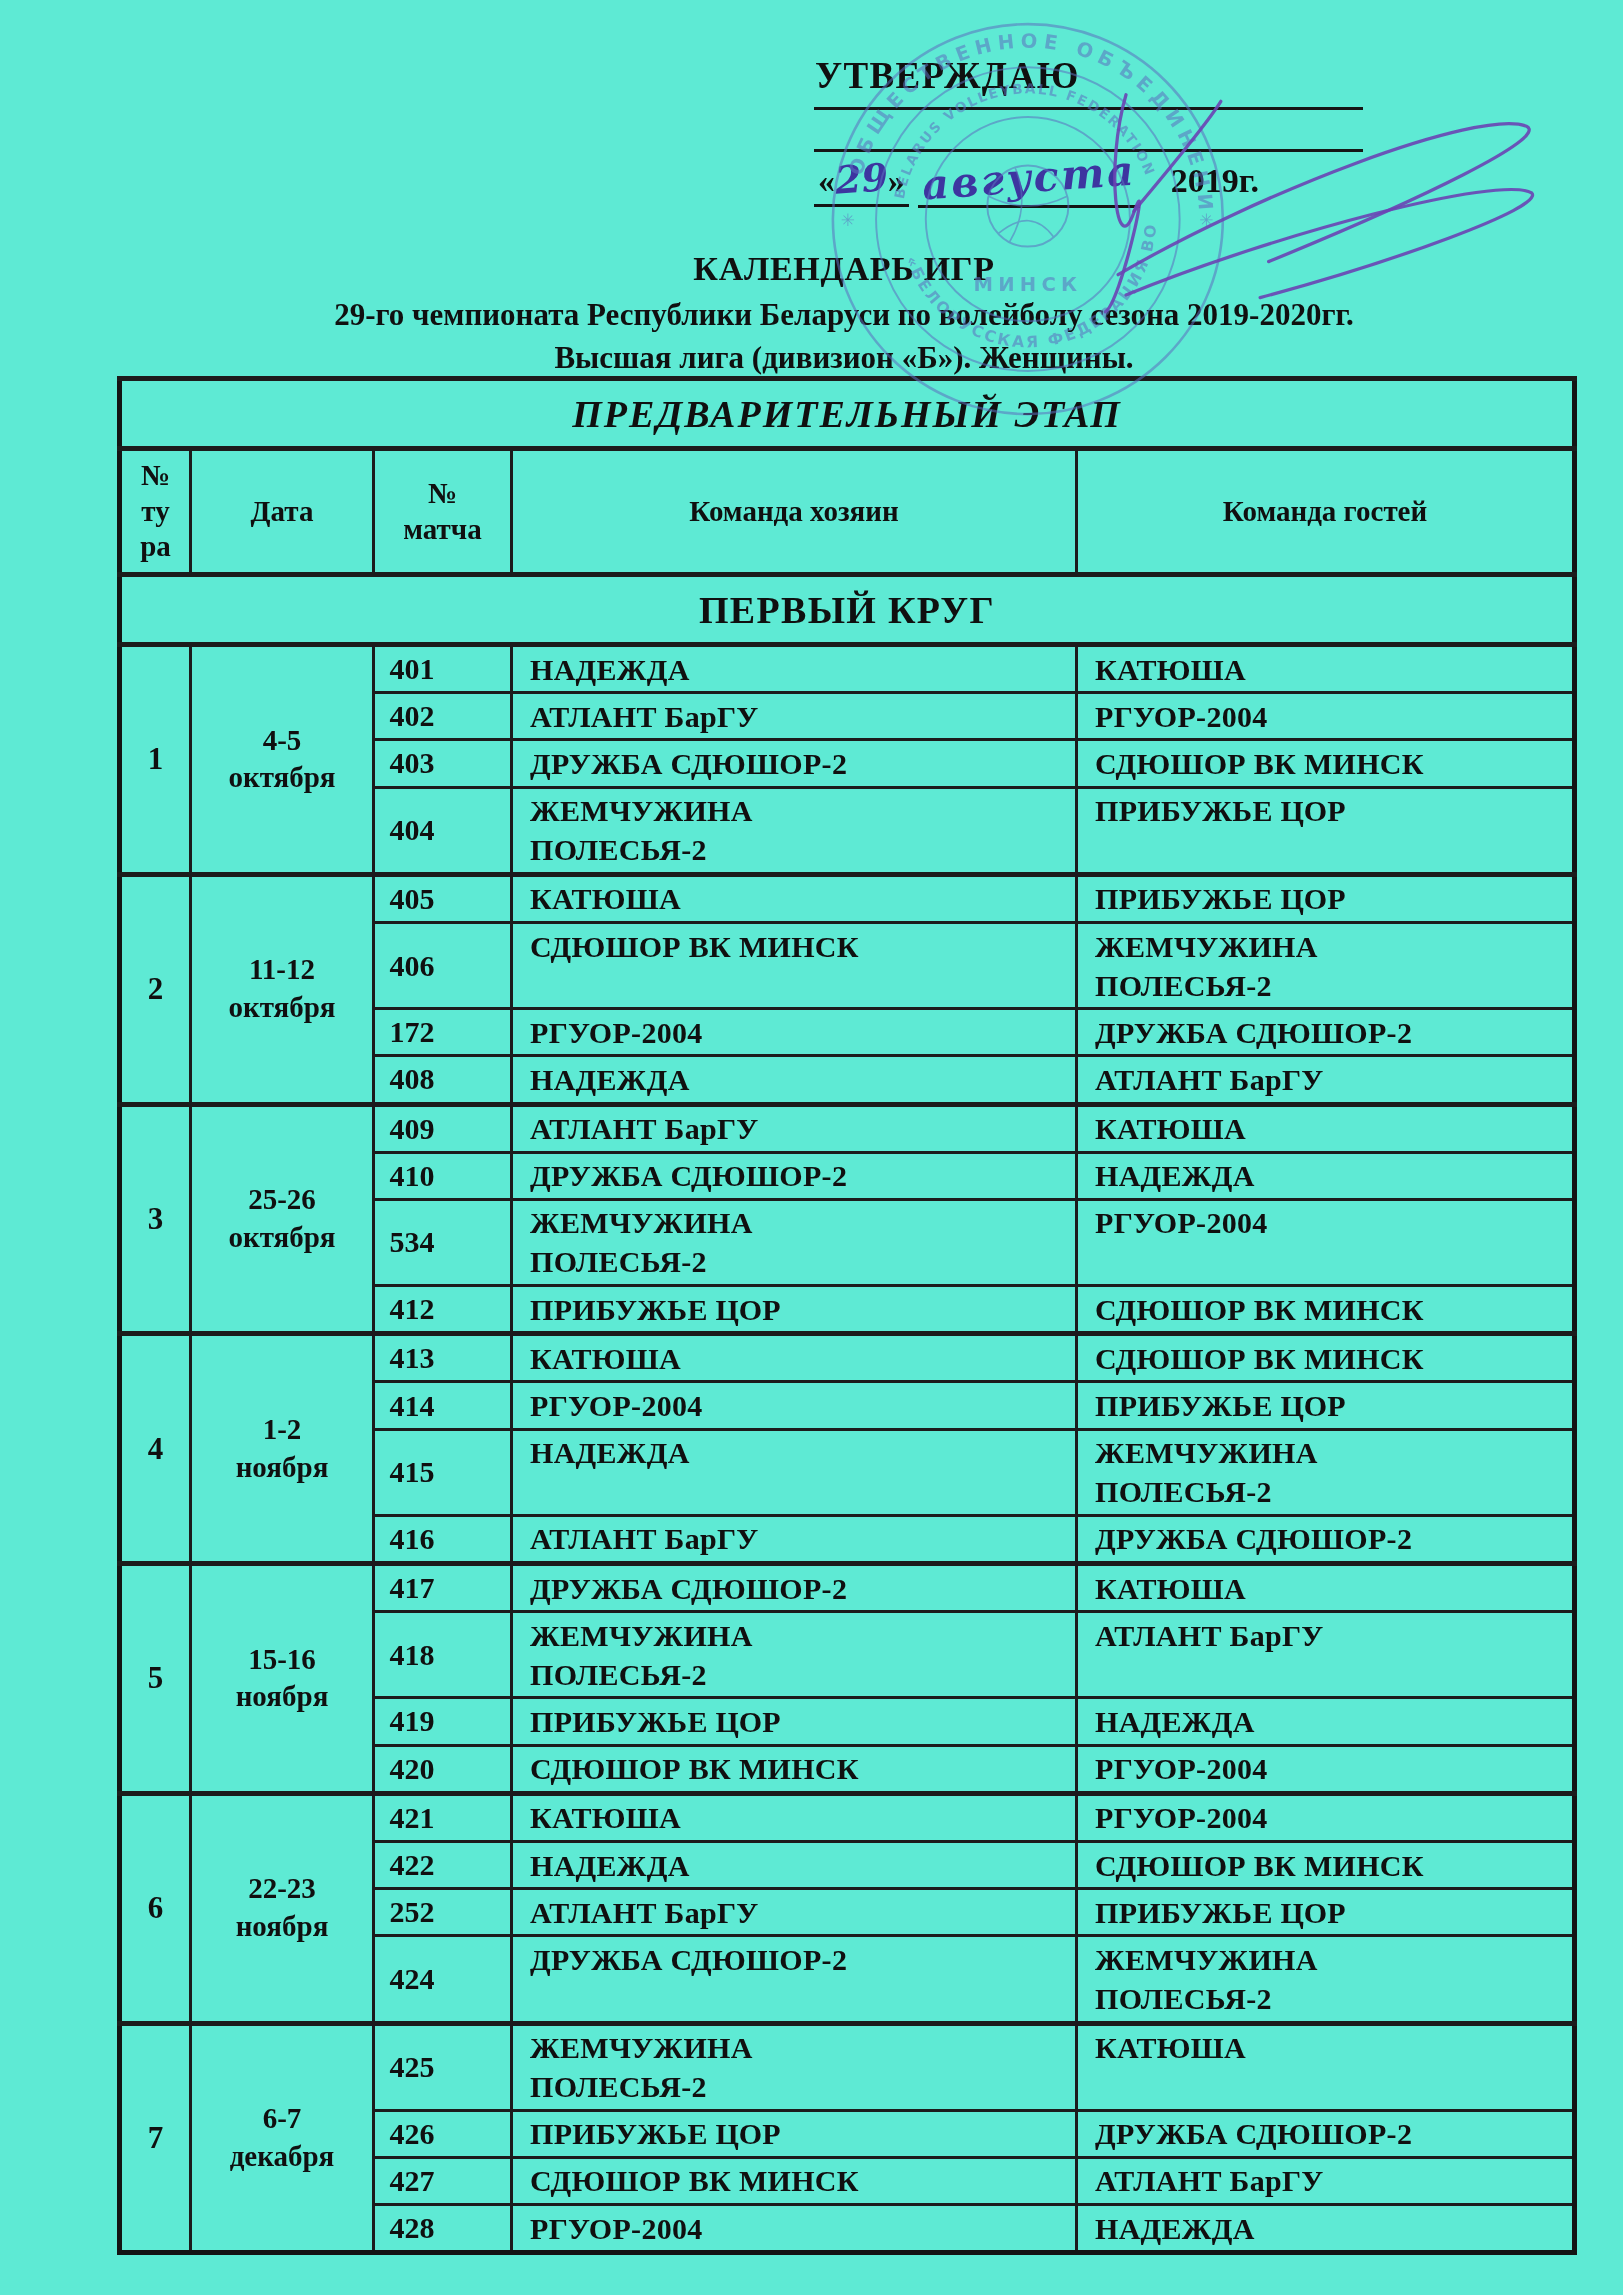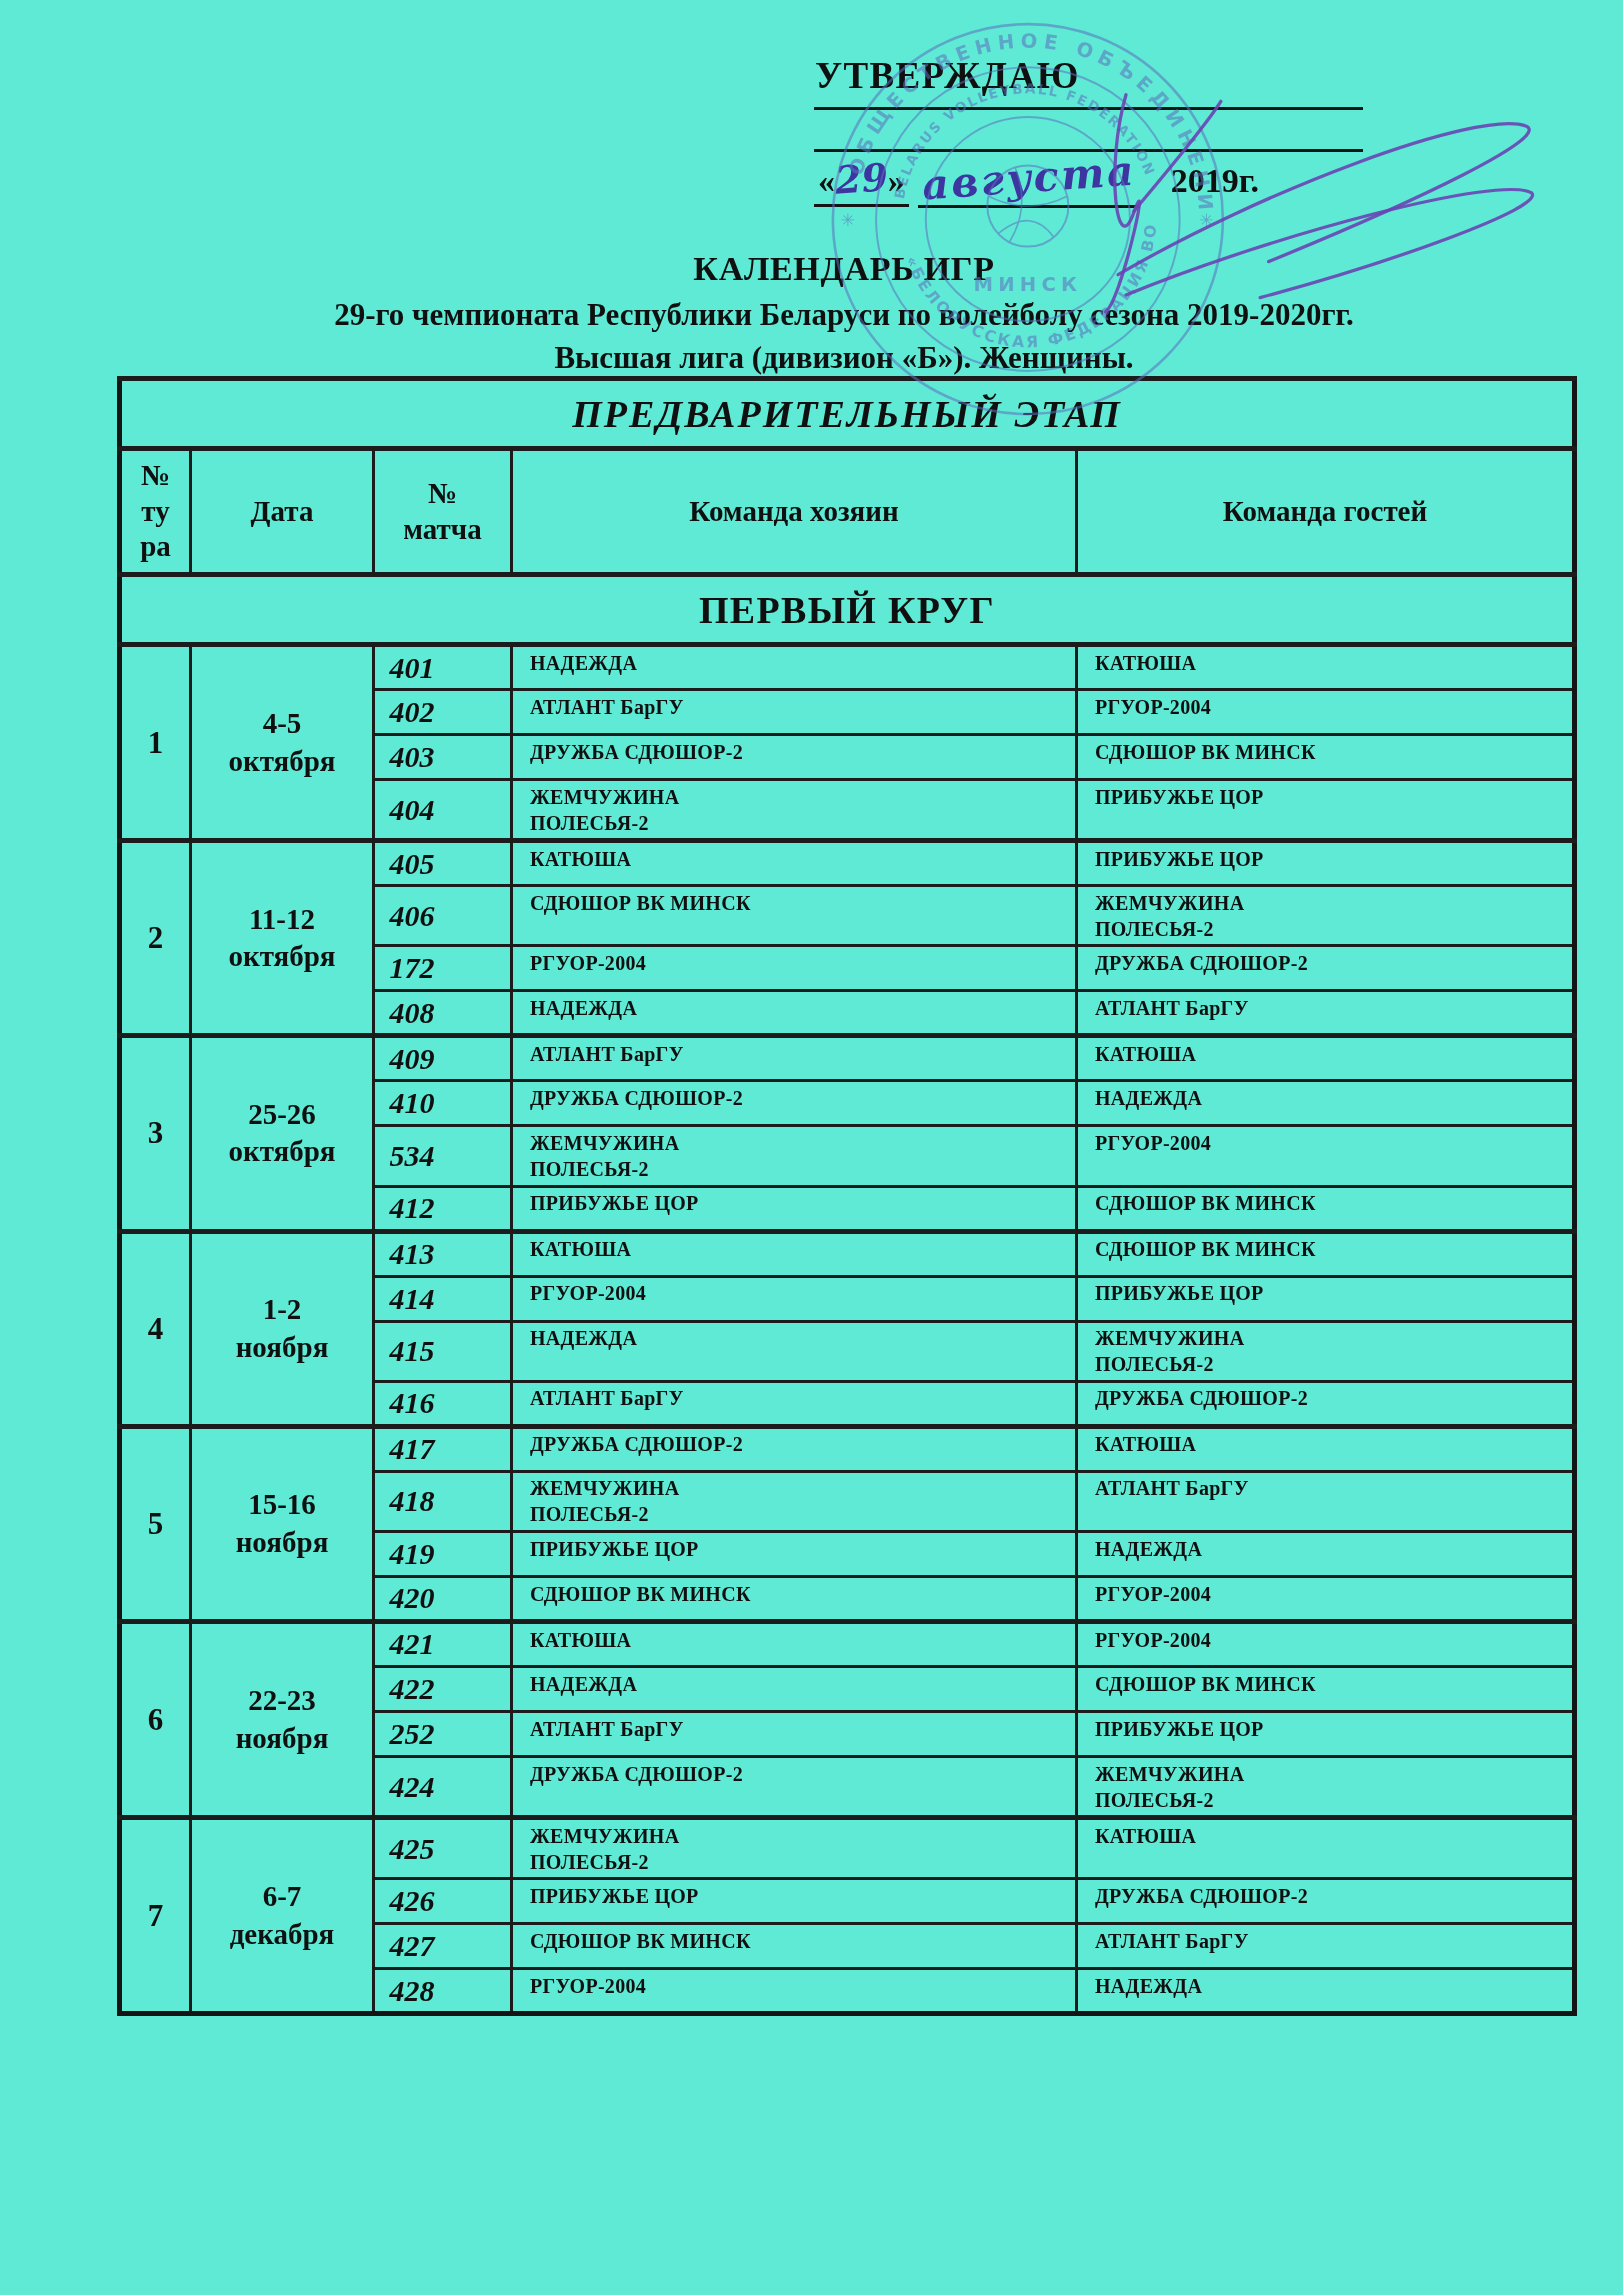--- a/index.html
+++ b/index.html
@@ -47,22 +47,22 @@
     border-bottom-width:5.9px; height:119px; text-align:center; vertical-align:middle;
     font-size:29px; line-height:1.22; white-space:pre-line;
   }
   tr.round-row td {
     border-bottom-width:5.9px; height:63px; text-align:center; vertical-align:middle;
     font-size:38px; letter-spacing:1.3px;
   }
   tr.tour-start td { border-top-width:5.9px; }
   td.tour-num { text-align:center; vertical-align:middle; font-size:31px; }
   td.date-cell { text-align:center; vertical-align:middle; font-size:29px; line-height:1.3; white-space:pre-line; }
-  td.match-no { vertical-align:middle; font-size:30px; padding-left:14.4px;font-style:italic; }
-  td.team { vertical-align:top; font-size:20px; line-height:1.3; padding:2.6px 5.2px 2.6px 17px; white-space:pre-line; letter-spacing:0.3px; }
+  td.match-no { vertical-align:middle; font-size:30px; padding-left:14.4px; }
+  td.team { vertical-align:top; font-size:30px; line-height:1.3; padding:2.6px 5.2px 2.6px 17px; white-space:pre-line; letter-spacing:0.3px; }
   tr.single { height:45px; }
 </style>
 </head>
 <body>
 
 <div class="page">
 
   <div class="approve-label">УТВЕРЖДАЮ</div>
   <div class="sig-line l1"></div>
   <div class="sig-line l2"></div>

